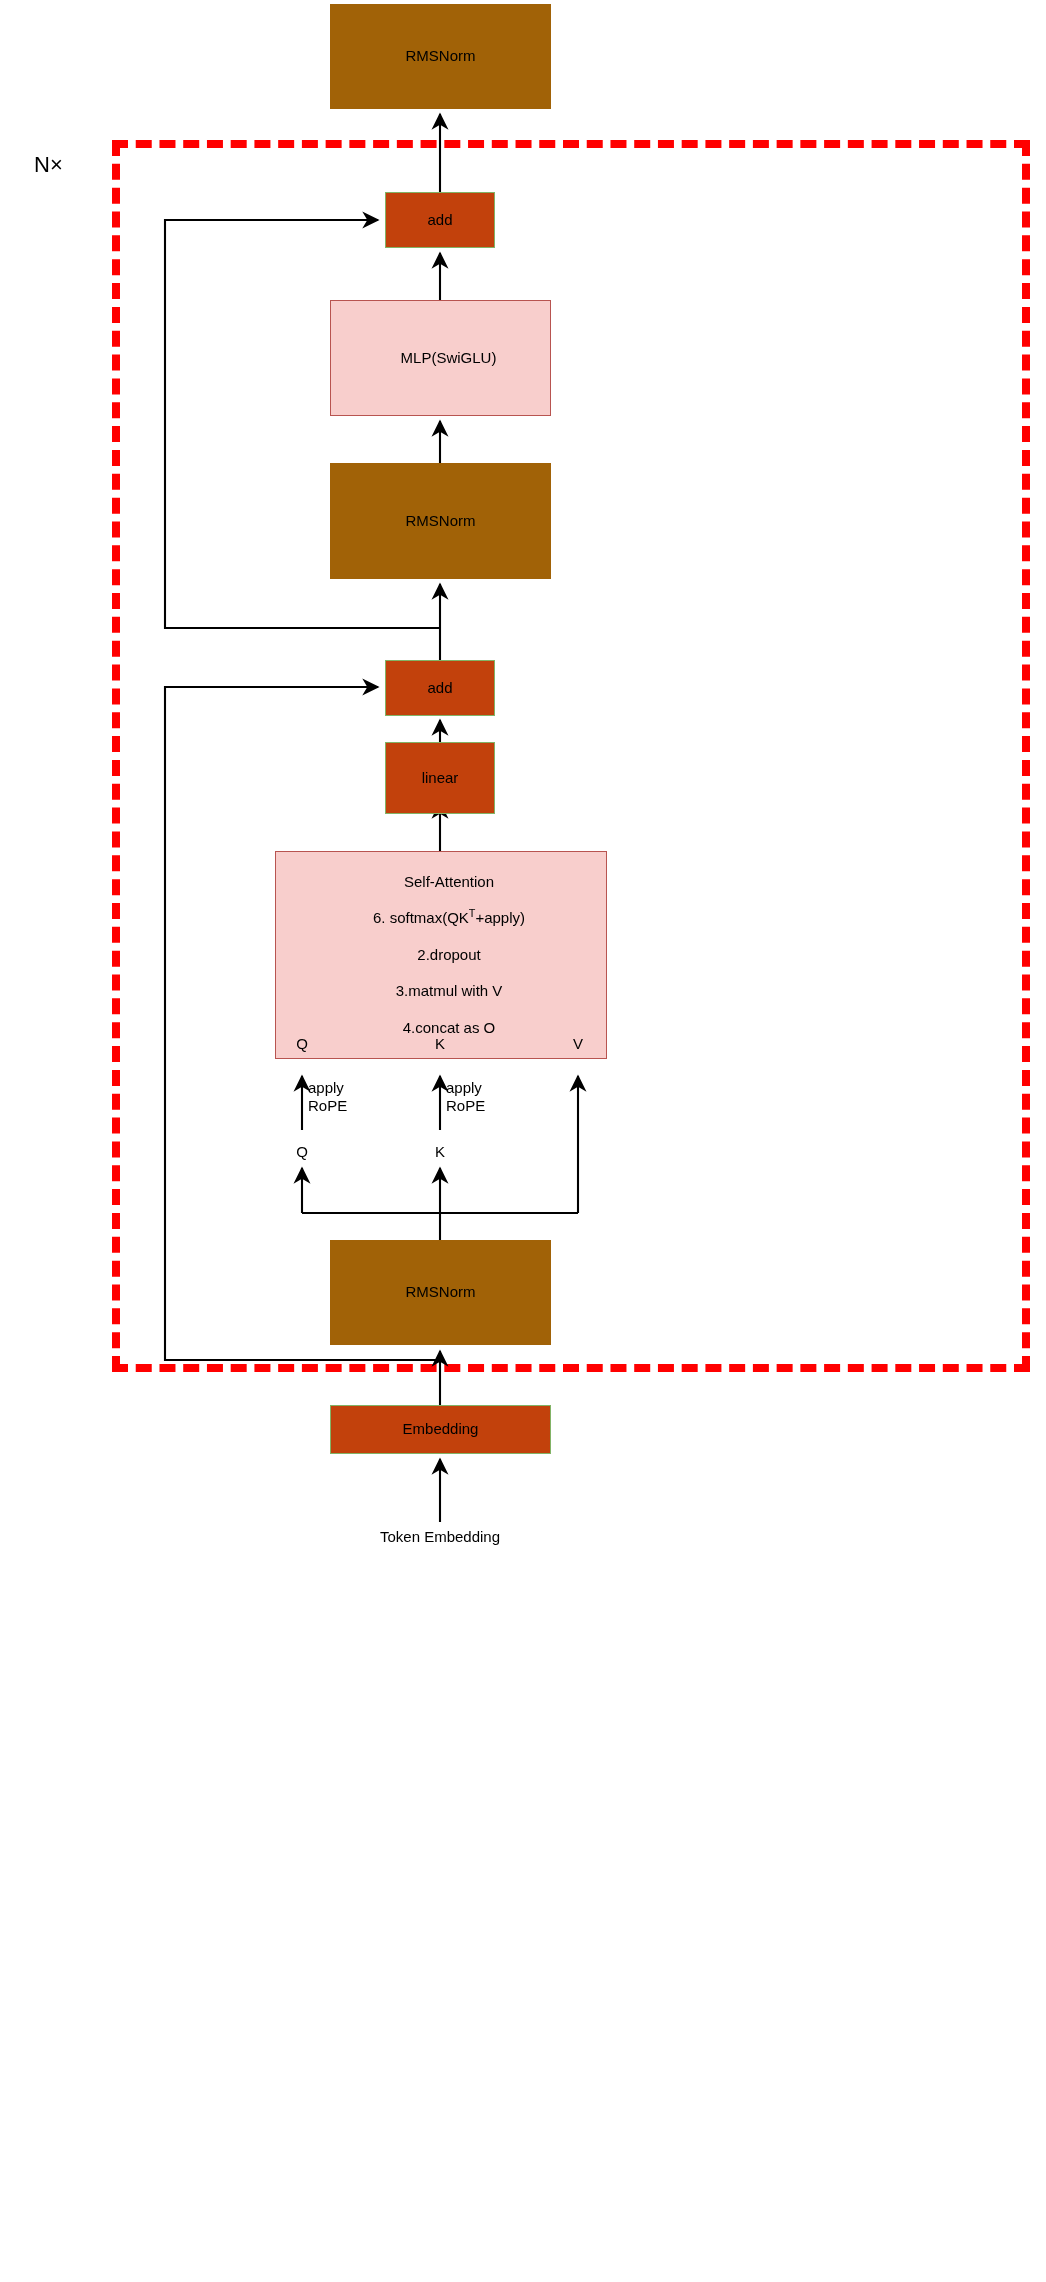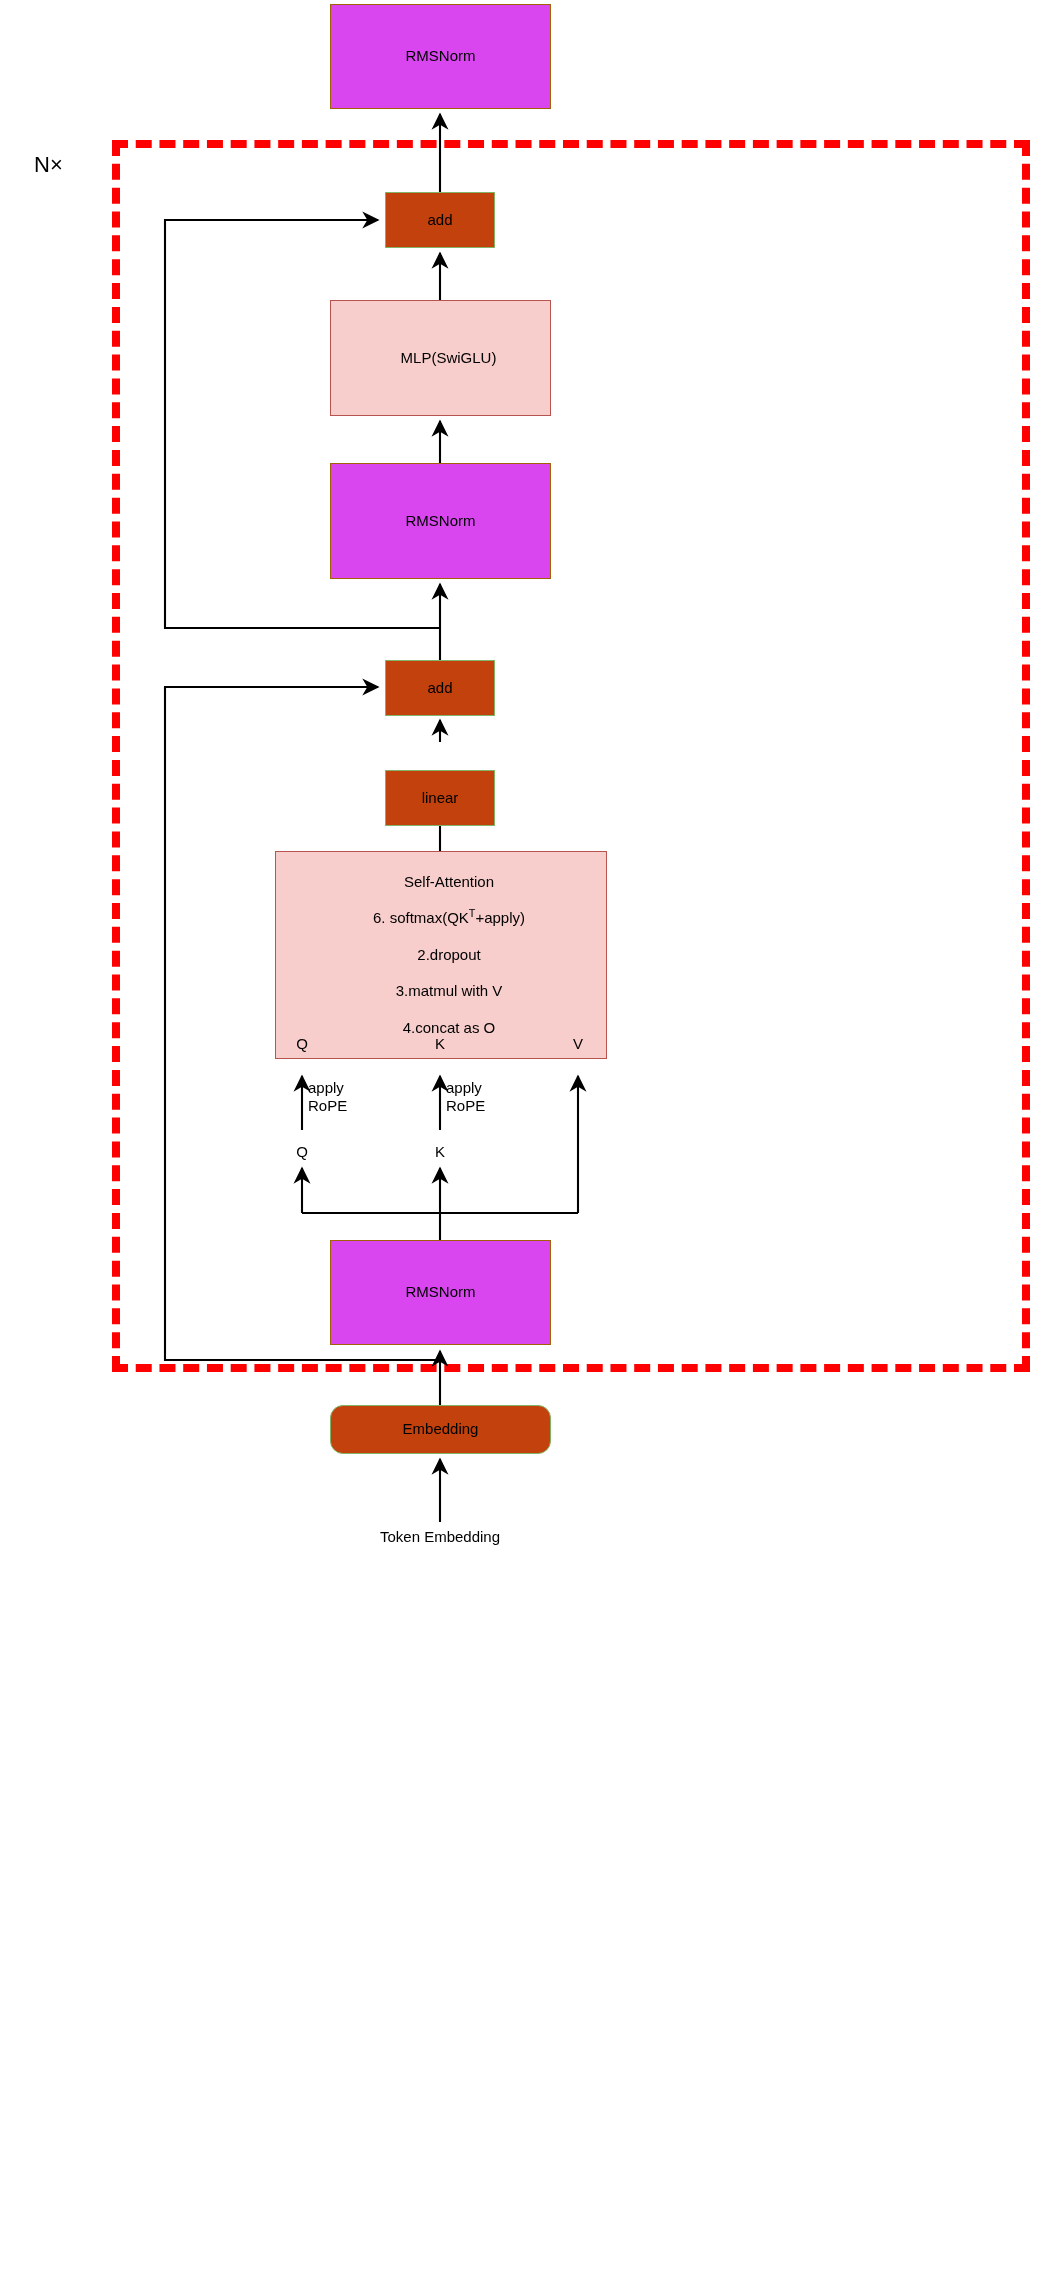--- a/index.html
+++ b/index.html
@@ -24,22 +24,22 @@
     display: flex;
     align-items: center;
     justify-content: center;
     text-align: center;
     font-size: 15px;
     line-height: 1.22;
     color: #000000;
     white-space: pre-line;
   }
   .node.norm {
-    background: #d946ef;
-    border: 1px solid #a16207;
+    background: #a16207;
+    border: 6px solid #a16207;
   }
   .node.green {
     background: #c2410c;
     border: 1px solid #82b366;
   }
   .node.pink {
     background: #f8cecc;
     border: 1px solid #b85450;
     padding-left: 16px;
   }
@@ -133,21 +133,21 @@
   <div class="node norm" style="left:330px; top:4px; width:221px; height:105px;">RMSNorm</div>
 
   <div class="node green" style="left:385px; top:192px; width:110px; height:56px;">add</div>
 
   <div class="node pink" style="left:330px; top:300px; width:221px; height:116px;">MLP(SwiGLU)</div>
 
   <div class="node norm" style="left:330px; top:463px; width:221px; height:116px;">RMSNorm</div>
 
   <div class="node green" style="left:385px; top:660px; width:110px; height:56px;">add</div>
 
-  <div class="node green" style="left:385px; top:742px; width:110px; height:56px;margin-top:28px;">linear</div>
+  <div class="node green" style="left:385px; top:742px; width:110px; height:72px;">linear</div>
 
   <div class="node pink" style="left:275px; top:851px; width:332px; height:208px;">
     <span class="attn-body">
       <span class="attn-line">Self-Attention</span>
       <span class="attn-line"><span>6. softmax(QK</span><sup class="tsup">T</sup><span>+apply)</span></span>
       <span class="attn-line">2.dropout</span>
       <span class="attn-line">3.matmul with V</span>
       <span class="attn-line">4.concat as O</span>
     </span>
   </div>
@@ -159,17 +159,17 @@
   <div class="plain-label" style="left:308px; top:1079px; width:80px; text-align:left;">apply
 RoPE</div>
   <div class="plain-label" style="left:446px; top:1079px; width:80px; text-align:left;">apply
 RoPE</div>
 
   <div class="plain-label" style="left:272px; top:1143px; width:60px;">Q</div>
   <div class="plain-label" style="left:410px; top:1143px; width:60px;">K</div>
 
   <div class="node norm" style="left:330px; top:1240px; width:221px; height:105px;">RMSNorm</div>
 
-  <div class="node green" style="left:330px; top:1405px; width:221px; height:49px;border-radius:13px;">Embedding</div>
+  <div class="node green" style="left:330px; top:1405px; width:221px; height:49px;">Embedding</div>
 
   <div class="plain-label" style="left:320px; top:1528px; width:240px;">Token Embedding</div>
 
 </div>
 
 </body></html>

